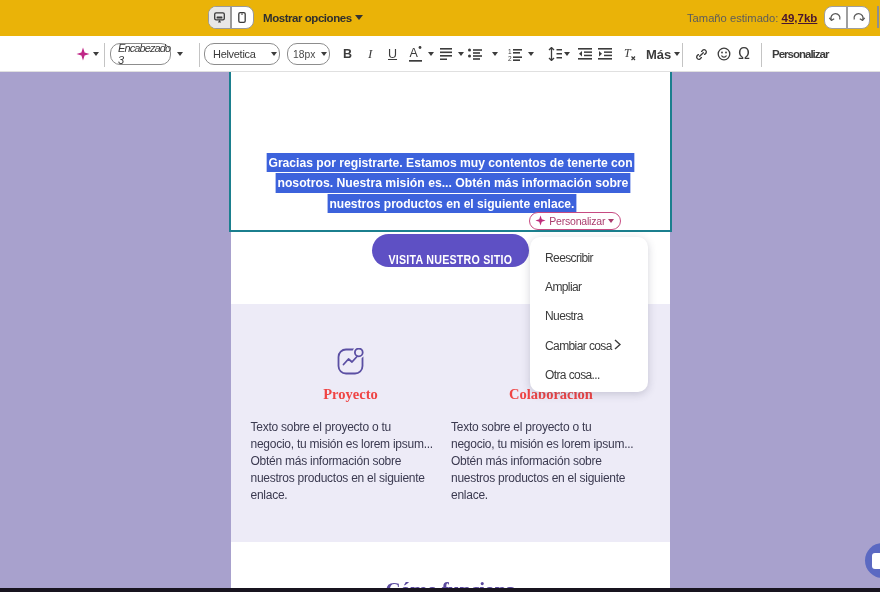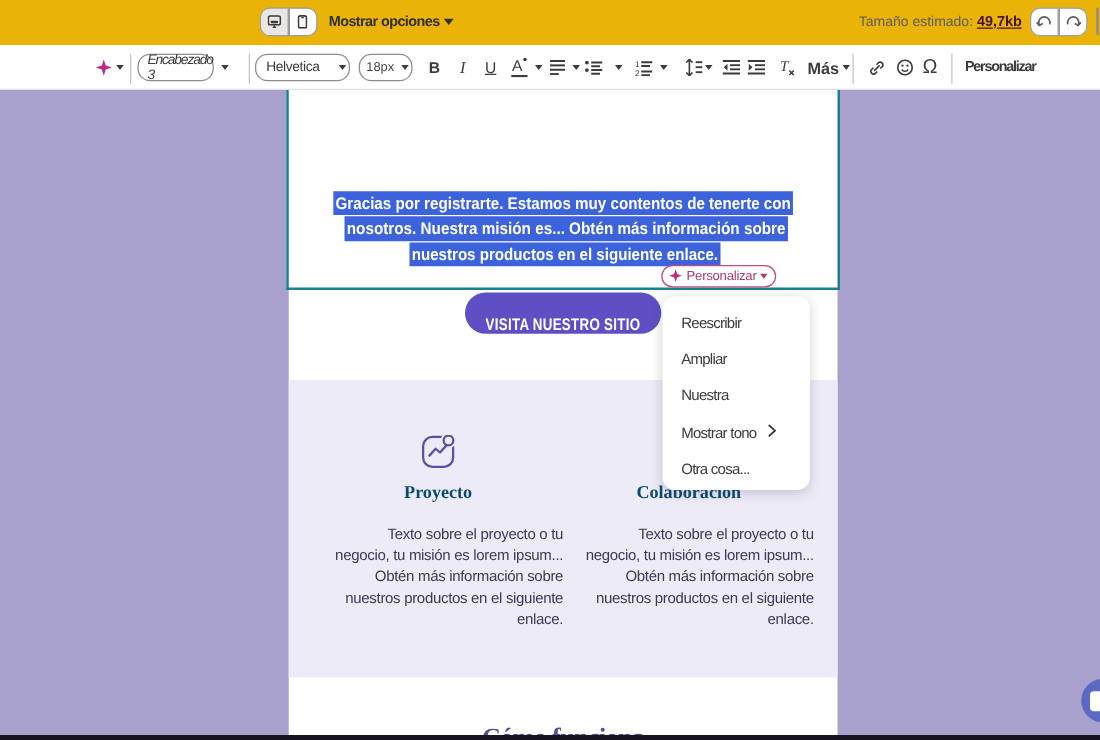--- a/index.html
+++ b/index.html
@@ -59,22 +59,22 @@
   transform:scaleX(0.79); transform-origin:center; }
 #pill { position:absolute; left:529px; top:139.5px; width:91.5px; height:18.5px; background:#fff;
   border:1.5px solid #c74b82; border-radius:9.5px; display:flex; align-items:center;
   justify-content:center; z-index:5; }
 #pill .txt { color:#aa3c6d; font-size:10.5px; letter-spacing:-0.2px; margin:0 3px 0 3px; }
 #pill .pcaret { width:0; height:0; border-left:3px solid transparent; border-right:3px solid transparent;
   border-top:4px solid #aa3c6d; }
 
 
 .colh { position:absolute; width:200px; text-align:center; font-family:"Liberation Serif", serif;
-  font-weight:bold; font-size:14.5px; line-height:15px; color:#0c4a6e; }
-.colp { position:absolute; width:200px; text-align:right; font-size:12px; letter-spacing:-0.25px;
+  font-weight:bold; font-size:14.5px; line-height:15px; color:#ef4444; }
+.colp { position:absolute; width:200px; text-align:left; font-size:12px; letter-spacing:-0.25px;
   line-height:17px; color:#3b3a50; }
 #comoh { position:absolute; left:0; top:508px; width:439px; text-align:center; line-height:21px;
   font-family:"Liberation Serif", serif; font-weight:bold; font-size:21px; letter-spacing:-0.55px;
   color:#5b4a9e; }
 
 
 #menu { position:absolute; left:530px; top:165px; width:118px; height:155px; background:#fff;
   border-radius:10px; box-shadow:0 2px 9px rgba(50,50,80,0.22); z-index:6; }
 #menu .mi { position:absolute; left:15px; font-size:12px; letter-spacing:-0.6px; color:#3b3b3b;
   line-height:12px; white-space:nowrap; }
@@ -279,21 +279,21 @@
         <path d="M6 0.5 L7.4 4.6 L11.5 6 L7.4 7.4 L6 11.5 L4.6 7.4 L0.5 6 L4.6 4.6 Z" fill="#bf2e7c"></path>
       </svg>
       <span class="txt">Personalizar</span>
       <span class="pcaret"></span>
     </div>
 
     <div id="menu">
       <div class="mi" style="top:15px;">Reescribir</div>
       <div class="mi" style="top:44px;">Ampliar</div>
       <div class="mi" style="top:73px;">Nuestra</div>
-      <div class="mi" style="top:103px;">Mostrar tono</div>
+      <div class="mi" style="top:103px;">Cambiar cosa</div>
       <svg width="7" height="11" viewBox="0 0 7 11" style="position:absolute; left:84px; top:102px;">
         <path d="M1 1 L6 5.5 L1 10" fill="none" stroke="#3b3b3b" stroke-width="1.4"></path>
       </svg>
       <div class="mi" style="top:132px;">Otra cosa...</div>
     </div>
   </div>
 
   <div id="chat">
       <div class="ic"></div>
     </div>

